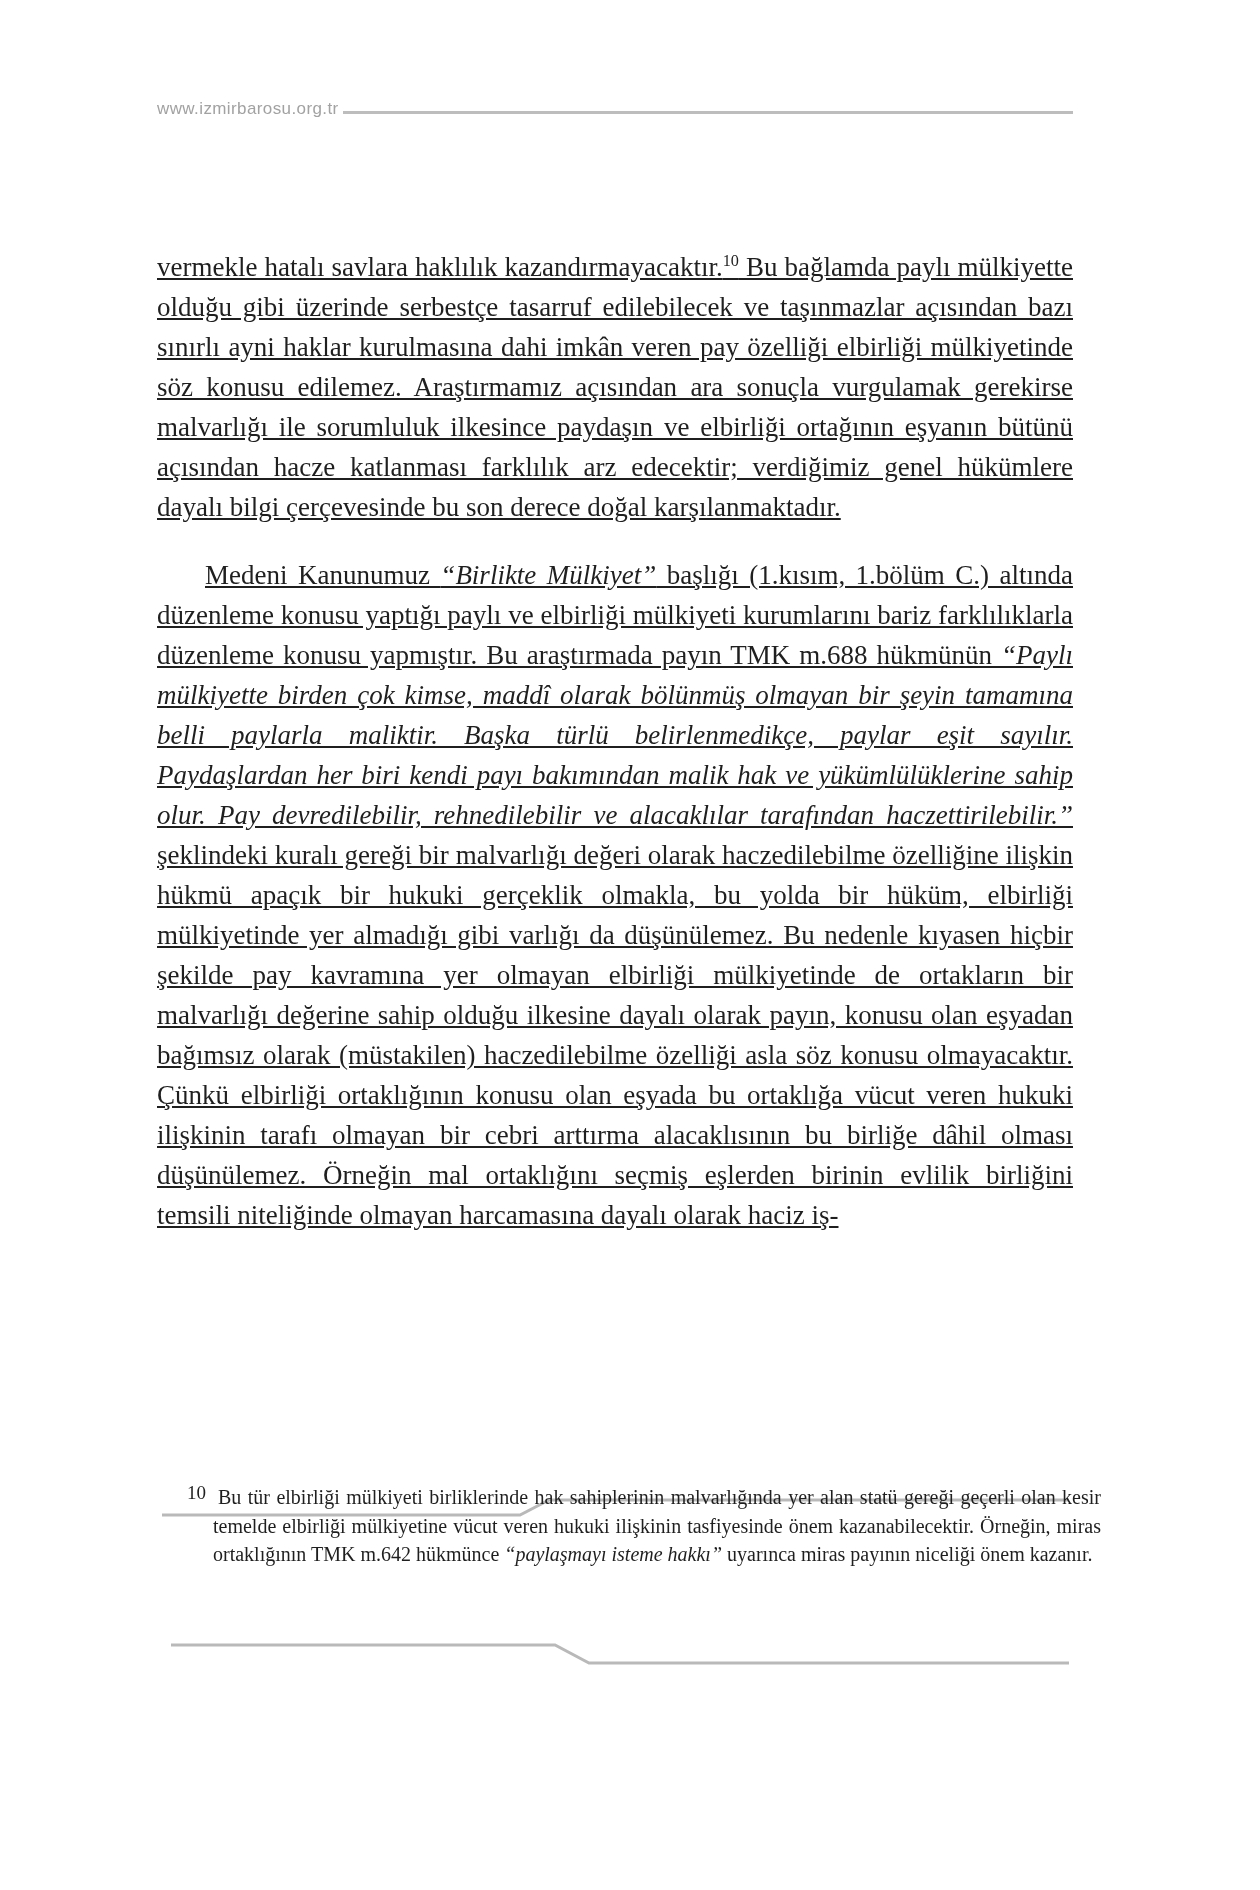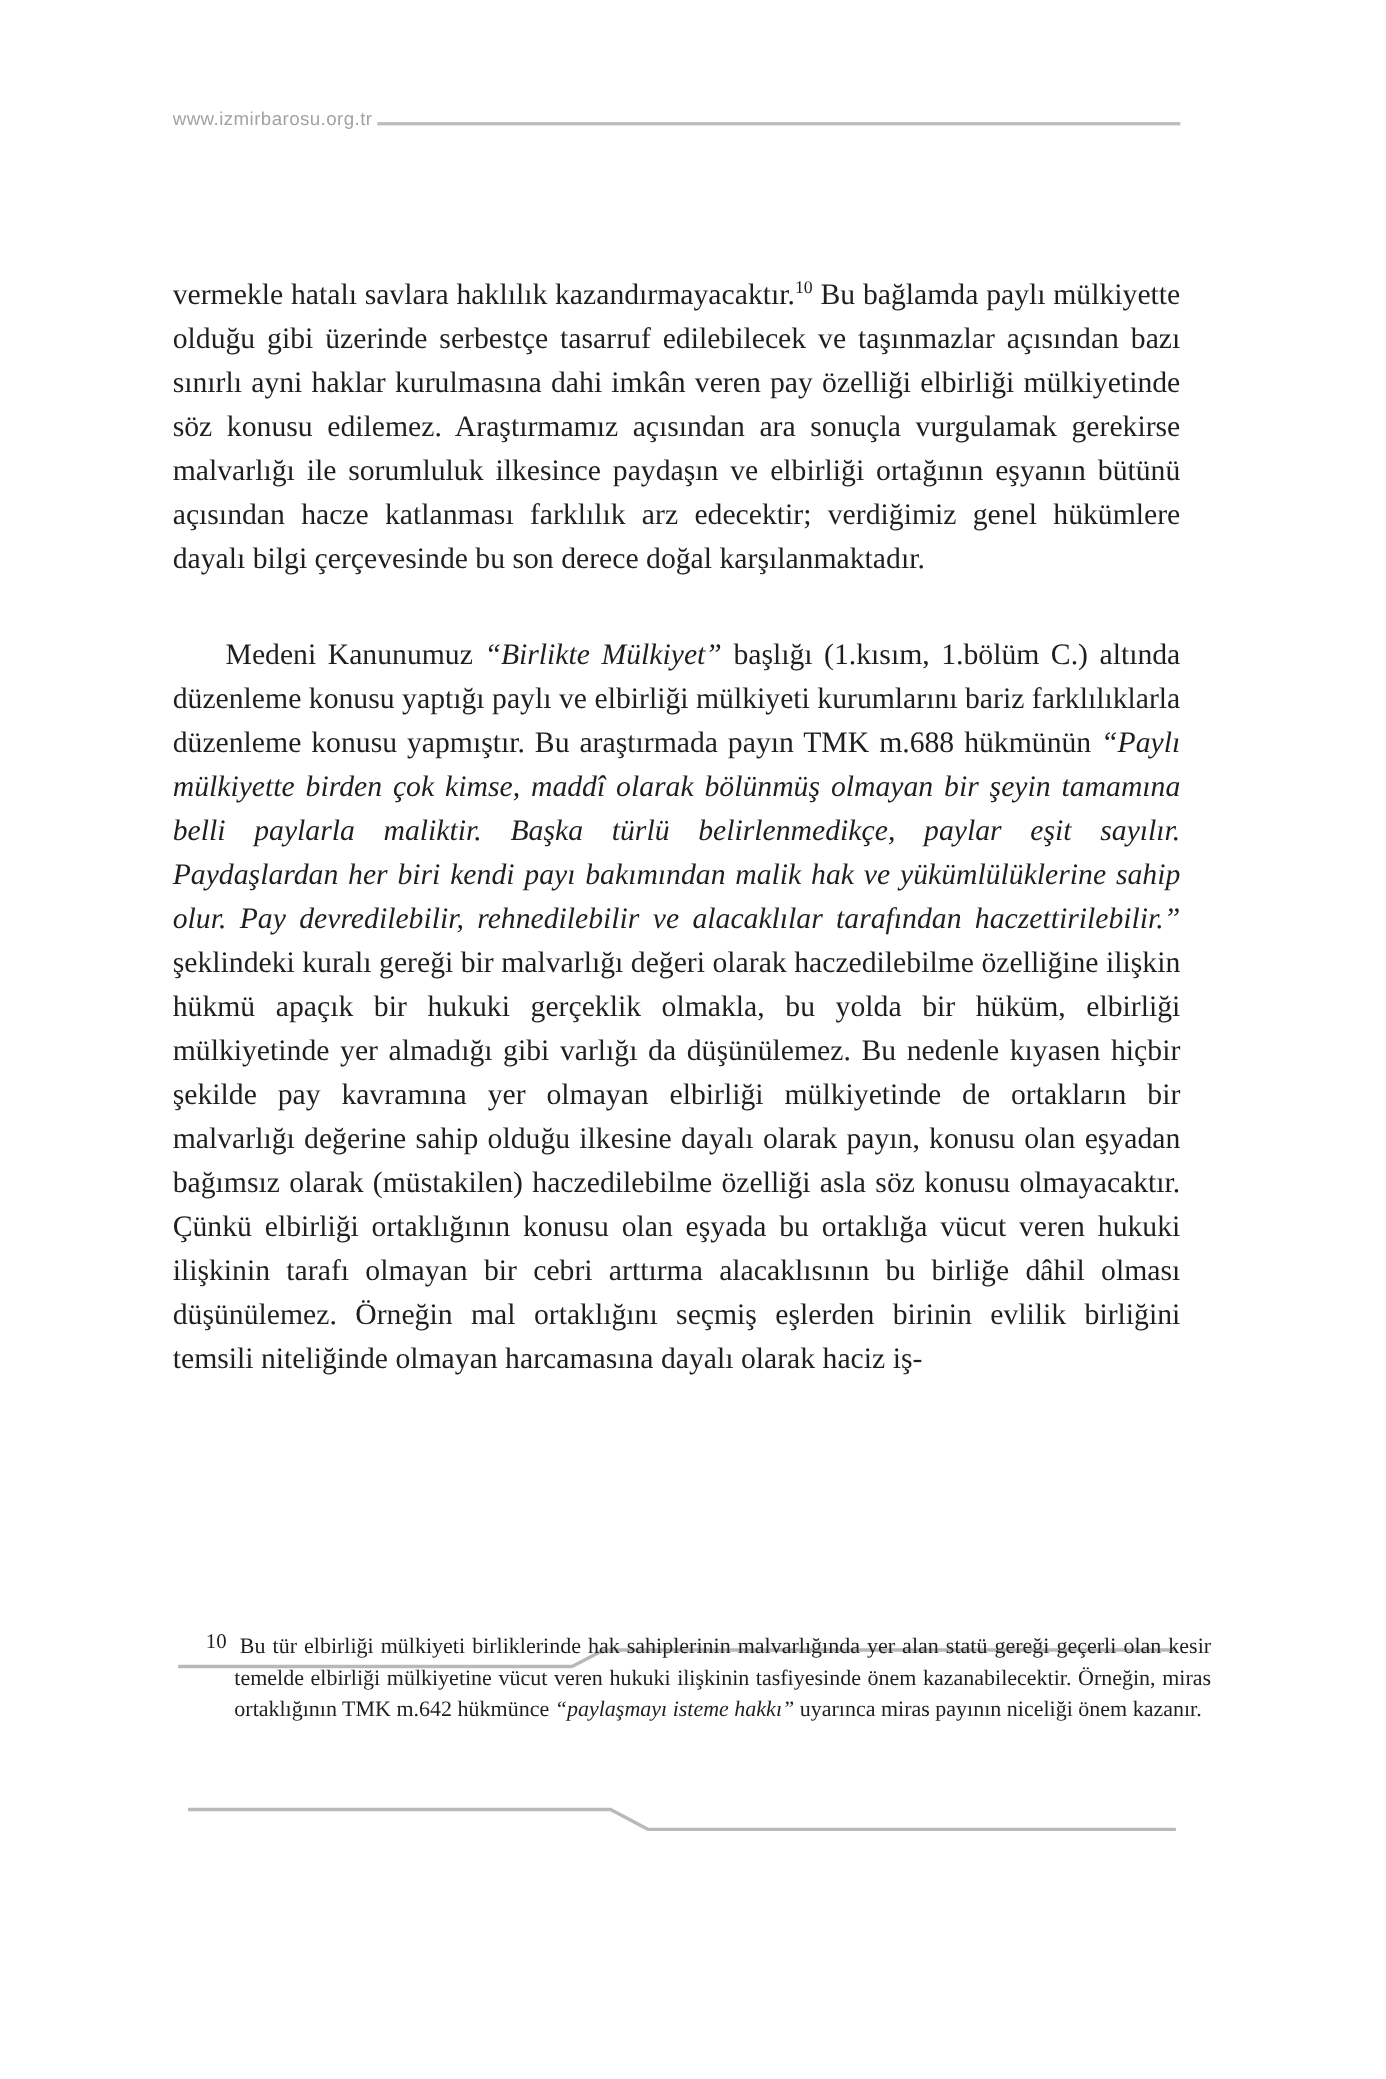--- a/index.html
+++ b/index.html
@@ -53,41 +53,42 @@
     left: 157px;
     top: 247px;
     width: 916px;
   }
   .body-par {
     margin: 0;
     font-size: 27px;
     line-height: 40px;
     text-align: justify;
     color: #1f1f1f;
+    text-decoration: underline;
   }
   .seg-normal { font-style: normal; }
   .seg-italic { font-style: italic; }
   .seg-sup {
     vertical-align: super;
     font-size: 0.6em;
     line-height: 0;
   }
   .section-heading {
     margin: 32px 0 0 0;
     font-size: 27px;
     line-height: 40px;
     font-weight: bold;
     text-align: justify;
     text-indent: 48px;
     word-spacing: 10px;
     letter-spacing: 0.5px;
     color: #1f1f1f;
   }
   .par-indent {
-    margin-top: 48px;
+    margin-top: 28px;
     text-indent: 48px;
   }
 
   
   .footnote-sep {
     position: absolute;
     left: 157px;
     top: 1496px;
     width: 916px;
     height: 24px;

